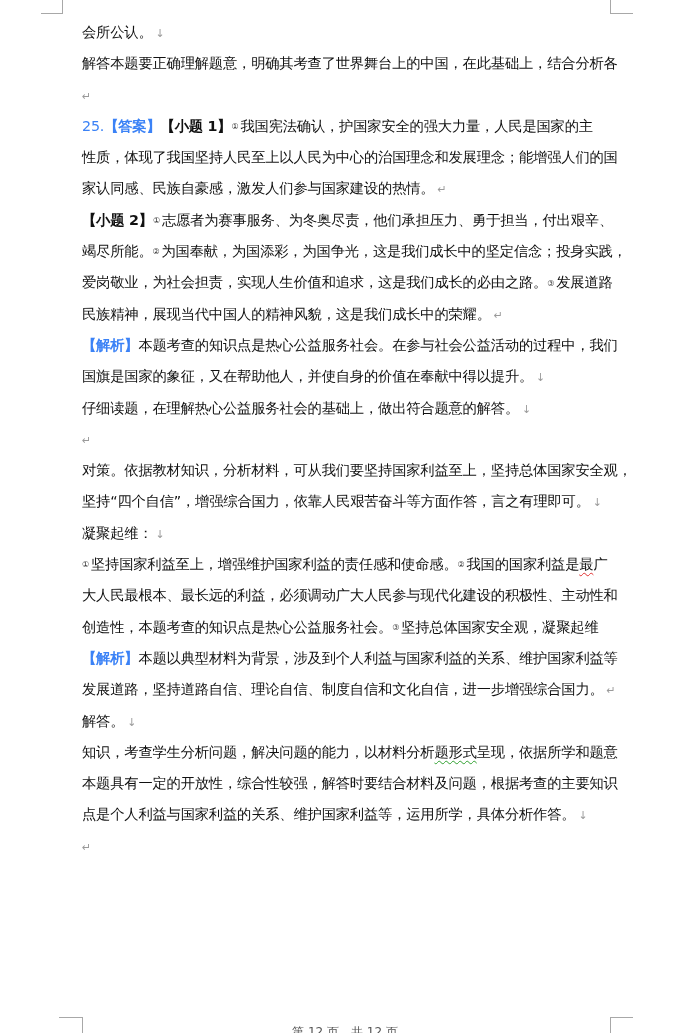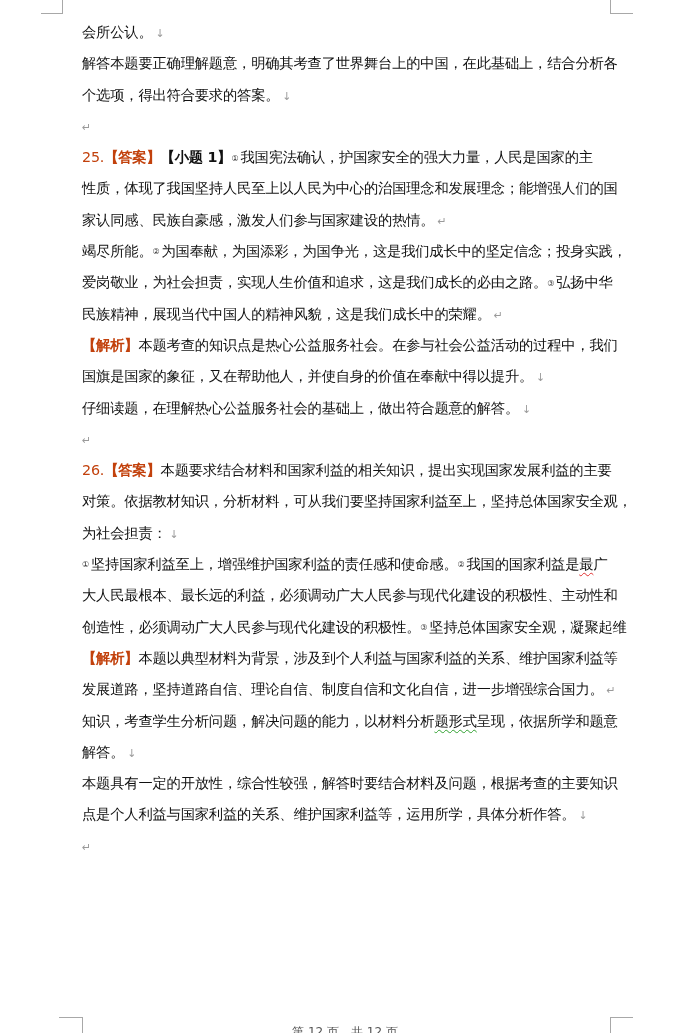--- a/index.html
+++ b/index.html
@@ -13,21 +13,21 @@
   .c-tl { left: 62px; top: 0; border-right-width: 1px; border-bottom-width: 1px; width: 21px; height: 13px; left: 41px; }
   .c-tr { left: 610px; top: 0; border-left-width: 1px; border-bottom-width: 1px; width: 22px; height: 13px; }
   .c-bl { left: 59px; top: 1017px; border-right-width: 1px; border-top-width: 1px; width: 23px; height: 16px; }
   .c-br { left: 610px; top: 1017px; border-left-width: 1px; border-top-width: 1px; width: 22px; height: 16px; }
 
   .content { position: absolute; left: 82px; top: 17px; width: 532px; }
   .line {
     height: 31.3px; line-height: 31.3px; font-size: 14.3px; white-space: nowrap;
     letter-spacing: -0.2px; overflow: visible;
   }
-  .blue { color: #c2410c; }
+  .blue { color: #3b82f6; }
   .mark { color: #9a9a9a; font-size: 11px; margin-left: 3px; }
   .circ { font-size: 8px; vertical-align: middle; margin-right: 2px; color: #333; }
   .bold-bracket { font-weight: bold; }
   .red-squig { text-decoration: underline wavy #e03030; text-decoration-thickness: 1px; text-underline-offset: 3px; }
   .green-squig { text-decoration: underline wavy #30a030; text-decoration-thickness: 1px; text-underline-offset: 3px; }
   .footer {
     position: absolute; left: 0; width: 690px; top: 1024px; text-align: center;
     font-size: 12px; color: #555; line-height: 16px;
   }
 </style>
@@ -37,49 +37,49 @@
 <div class="page">
   <div class="corner c-tl"></div>
   <div class="corner c-tr"></div>
   <div class="corner c-bl"></div>
   <div class="corner c-br"></div>
 
   <div class="content">
 
     <div class="line"><span>会所公认。</span><span class="mark">↓</span></div>
     <div class="line"><span>解答本题要正确理解题意，明确其考查了世界舞台上的中国，在此基础上，结合分析各</span></div>
-    <div class="line"><span>个选项，得出符合要求的答案。</span><span class="mark">↓</span></div>
     <div class="line"><span class="mark" style="margin-left:0">↵</span></div>
 
     <div class="line">
       <span class="blue">25.</span><span class="blue bold-bracket">【答案】</span><span class="bold-bracket">【小题 1】</span><span class="circ">①</span><span>我国宪法确认，护国家安全的强大力量，人民是国家的主</span>
     </div>
     <div class="line"><span>性质，体现了我国坚持人民至上以人民为中心的治国理念和发展理念；能增强人们的国</span></div>
     <div class="line"><span>家认同感、民族自豪感，激发人们参与国家建设的热情。</span><span class="mark">↵</span></div>
 
+    <div class="line"><span class="bold-bracket">【小题 2】</span><span class="circ">①</span><span>志愿者为赛事服务、为冬奥尽责，他们承担压力、勇于担当，付出艰辛、</span></div>
     <div class="line"><span>竭尽所能。</span><span class="circ">②</span><span>为国奉献，为国添彩，为国争光，这是我们成长中的坚定信念；投身实践，</span></div>
-    <div class="line"><span>爱岗敬业，为社会担责，实现人生价值和追求，这是我们成长的必由之路。</span><span class="circ">③</span><span>弘扬中华</span></div>
+    <div class="line"><span>爱岗敬业，为社会担责，实现人生价值和追求，这是我们成长的必由之路。</span><span class="circ">③</span><span>发展道路</span></div>
     <div class="line"><span>民族精神，展现当代中国人的精神风貌，这是我们成长中的荣耀。</span><span class="mark">↵</span></div>
 
     <div class="line"><span class="blue bold-bracket">【解析】</span><span>本题考查的知识点是热心公益服务社会。在参与社会公益活动的过程中，我们</span></div>
     <div class="line"><span>国旗是国家的象征，又在帮助他人，并使自身的价值在奉献中得以提升。</span><span class="mark">↓</span></div>
     <div class="line"><span>仔细读题，在理解热心公益服务社会的基础上，做出符合题意的解答。</span><span class="mark">↓</span></div>
     <div class="line"><span class="mark" style="margin-left:0">↵</span></div>
 
-    <div class="line"><span class="blue">26.</span><span class="blue bold-bracket">【答案】</span><span>本题要求结合材料和国家利益的相关知识，提出实现国家发展利益的主要</span></div>
     <div class="line"><span>对策。依据教材知识，分析材料，可从我们要坚持国家利益至上，坚持总体国家安全观，</span></div>
-    <div class="line"><span>为社会担责：</span><span class="mark">↓</span></div>
+    <div class="line"><span>坚持“四个自信”，增强综合国力，依靠人民艰苦奋斗等方面作答，言之有理即可。</span><span class="mark">↓</span></div>
+    <div class="line"><span>凝聚起维：</span><span class="mark">↓</span></div>
 
     <div class="line"><span class="circ">①</span><span>坚持国家利益至上，增强维护国家利益的责任感和使命感。</span><span class="circ">②</span><span>我国的国家利益是</span><span class="red-squig">最</span><span>广</span></div>
     <div class="line"><span>大人民最根本、最长远的利益，必须调动广大人民参与现代化建设的积极性、主动性和</span></div>
-    <div class="line"><span>创造性，必须调动广大人民参与现代化建设的积极性。</span><span class="circ">③</span><span>坚持总体国家安全观，凝聚起维</span></div>
+    <div class="line"><span>创造性，本题考查的知识点是热心公益服务社会。</span><span class="circ">③</span><span>坚持总体国家安全观，凝聚起维</span></div>
     <div class="line"><span class="blue bold-bracket">【解析】</span><span>本题以典型材料为背景，涉及到个人利益与国家利益的关系、维护国家利益等</span></div>
 
     <div class="line"><span>发展道路，坚持道路自信、理论自信、制度自信和文化自信，进一步增强综合国力。</span><span class="mark">↵</span></div>
+    <div class="line"><span>解答。</span><span class="mark">↓</span></div>
     <div class="line"><span>知识，考查学生分析问题，解决问题的能力，以材料分析</span><span class="green-squig">题形式</span><span>呈现，依据所学和题意</span></div>
-    <div class="line"><span>解答。</span><span class="mark">↓</span></div>
     <div class="line"><span>本题具有一定的开放性，综合性较强，解答时要结合材料及问题，根据考查的主要知识</span></div>
     <div class="line"><span>点是个人利益与国家利益的关系、维护国家利益等，运用所学，具体分析作答。</span><span class="mark">↓</span></div>
     <div class="line"><span class="mark" style="margin-left:0">↵</span></div>
   </div>
 
   <div class="footer">第 12 页，共 12 页</div>
 </div>
 
 </body></html>

